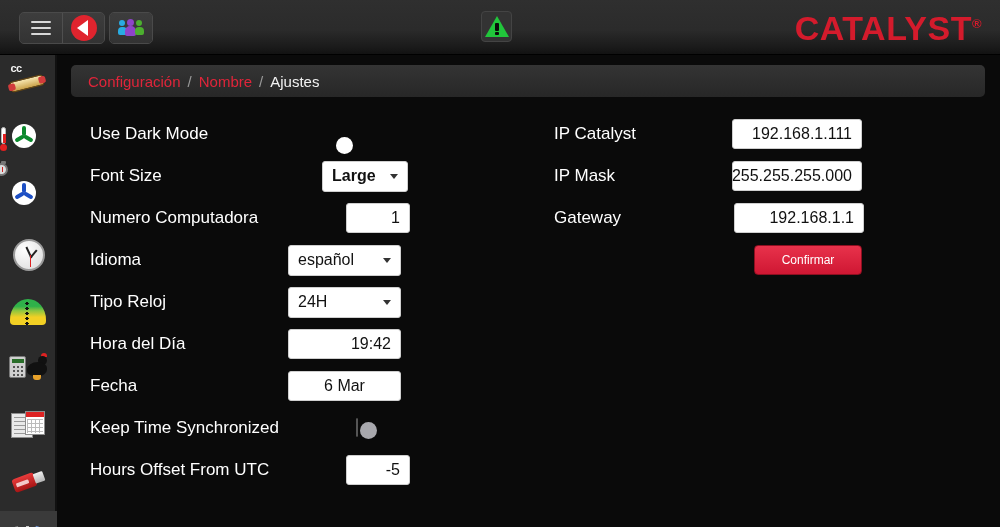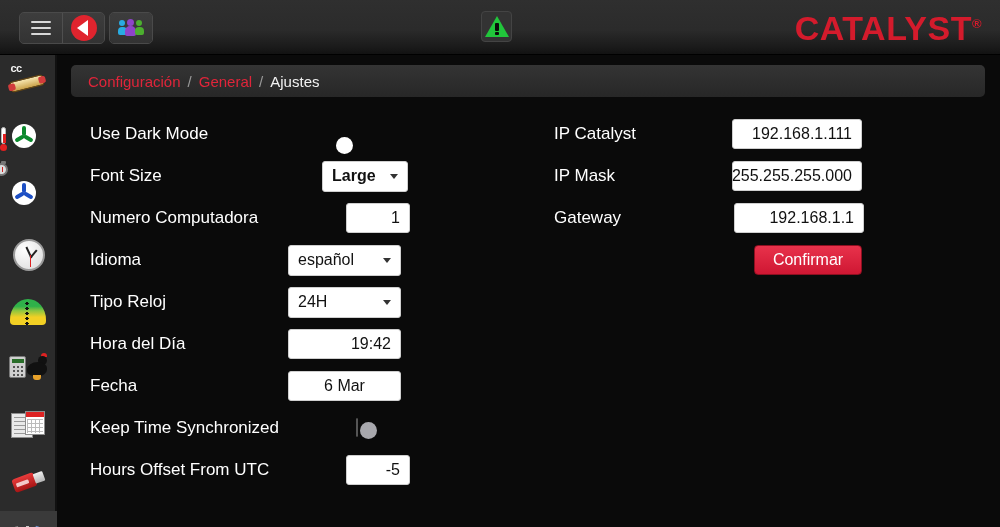--- a/index.html
+++ b/index.html
@@ -226,21 +226,21 @@
   .toggle.off { background: #1c1c1c; border:1px solid #555; }
   .toggle .knob { position:absolute; top:3px; width:17px; height:17px; border-radius:50%; background:#fff; }
   .toggle.off .knob { background:#a8a8ad; left:3px; }
   .toggle.on .knob { right:3px; }
 
   #confirm {
     position:absolute;
     background: linear-gradient(to bottom,#e8324b,#cf1733);
     border: 1px solid #8e0f20;
     border-radius: 4px;
-    color:#fff; font-size:16px;
+    color:#fff; font-size:12px;
     height: 30px; width: 108px;
     display:flex; align-items:center; justify-content:center;
     cursor:pointer;
   }
 </style>
 </head>
 <body>
 
 <div id="app">
 
@@ -376,21 +376,21 @@
           </span>
       </span>
     </div>
   </div>
 
   <div id="main">
 
     <div id="crumbbar">
       <span class="cr">Configuración</span>
       <span class="sep">/</span>
-      <span class="cr">General</span>
+      <span class="cr">Nombre</span>
       <span class="sep">/</span>
       <span class="cur">Ajustes</span>
     </div>
 
     <div class="col" id="colL">
 
       <div class="row">
         <span class="lbl">Use Dark Mode</span>
         <span class="ctl" style="left:266px;">
           <span class="toggle on"><span class="knob"></span></span>

